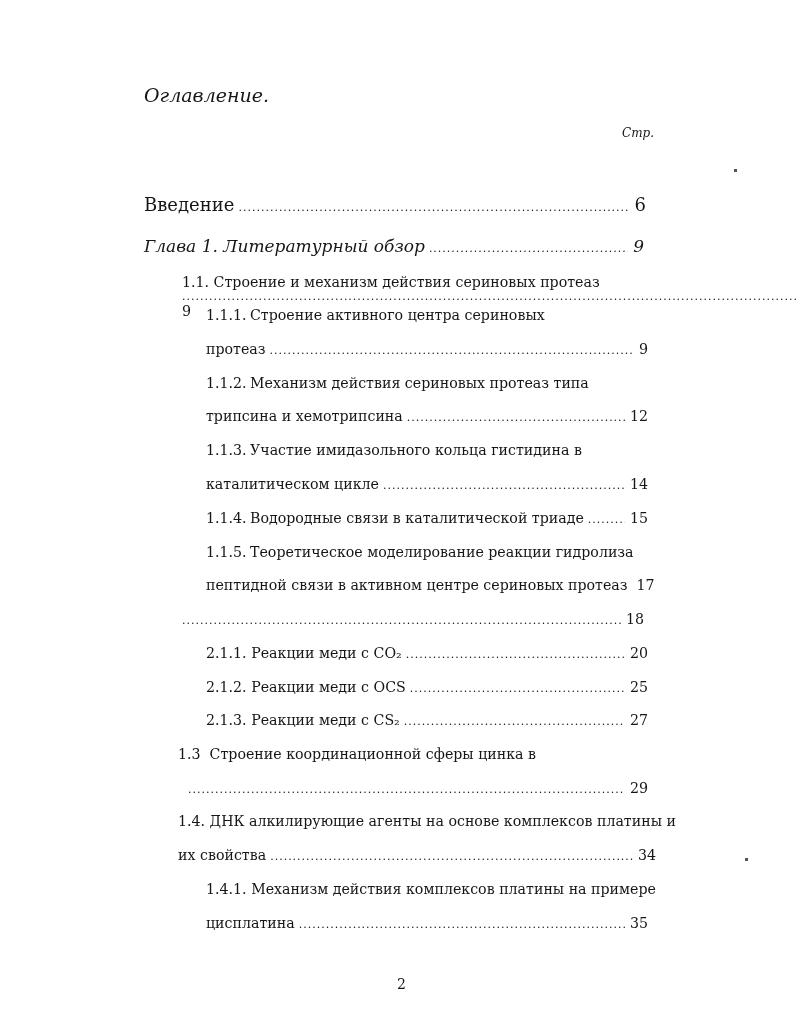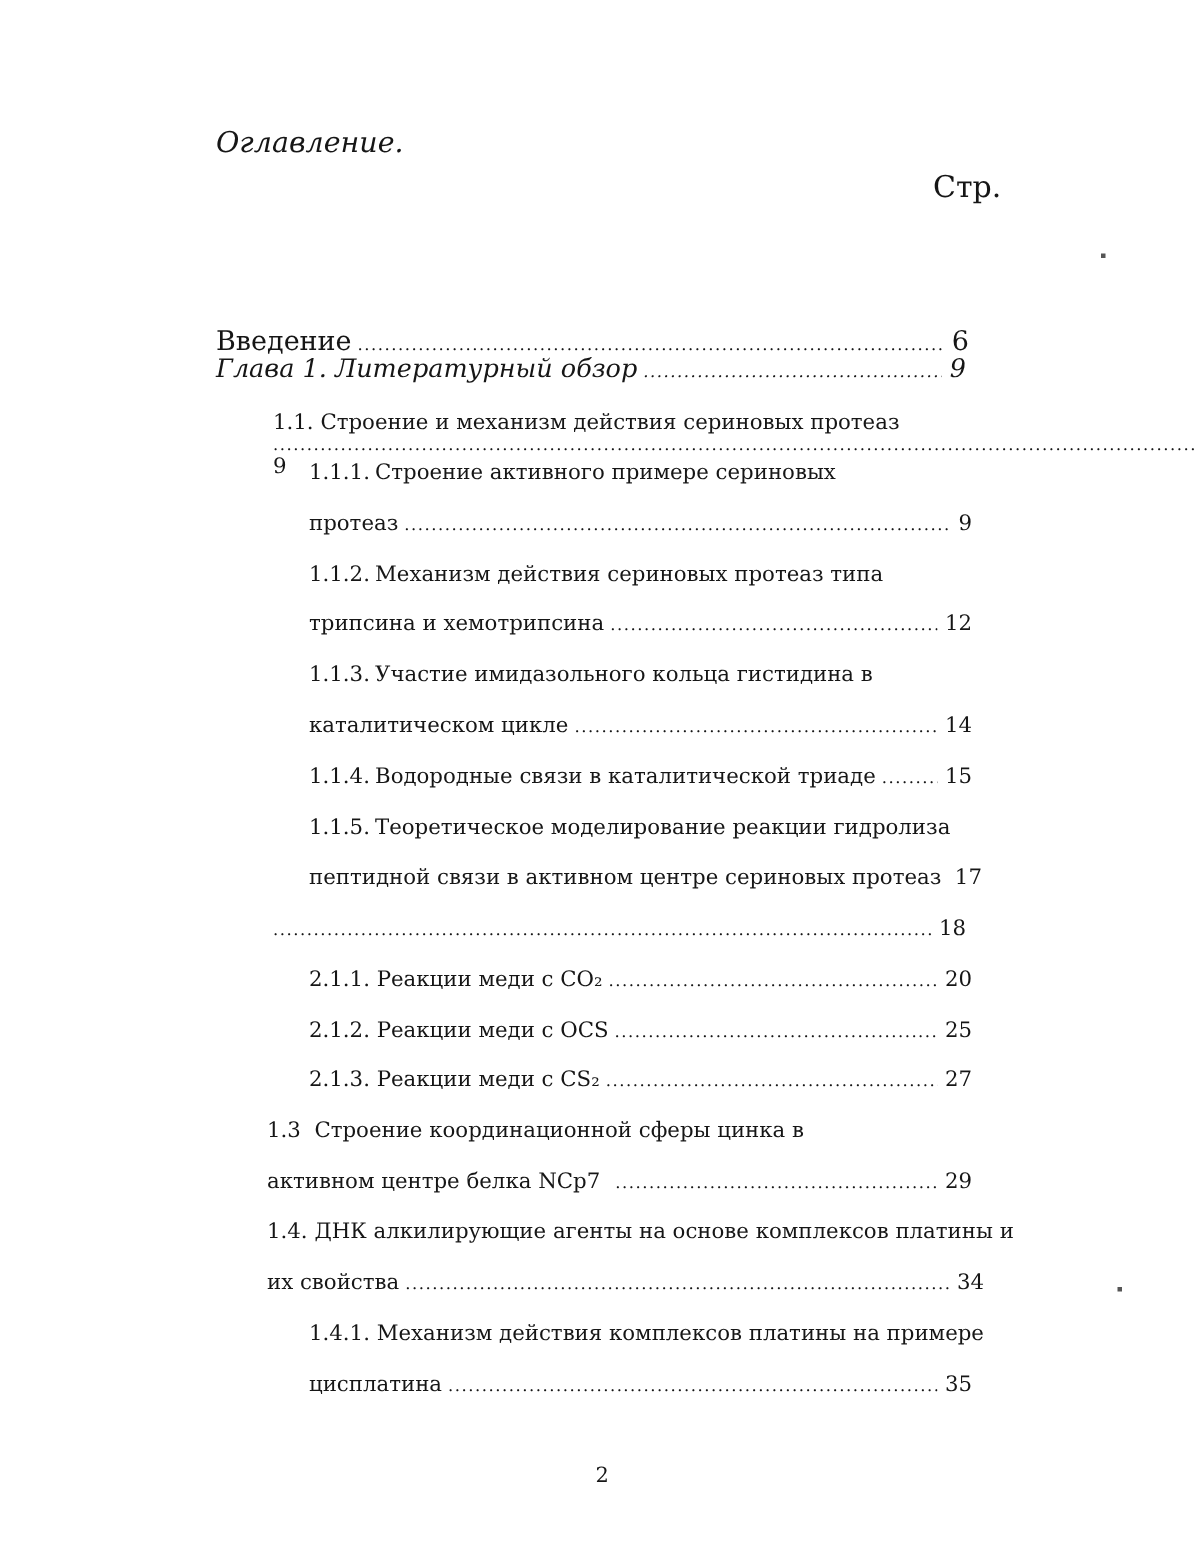--- a/index.html
+++ b/index.html
@@ -1,59 +1,59 @@
 <!DOCTYPE html>
 <html><head>
 <meta charset="utf-8">
 <style>
   html, body { margin: 0; padding: 0; background: #ffffff; }
   body { width: 796px; height: 1027px; position: relative; overflow: hidden;
          font-family: "DejaVu Serif", "Liberation Serif", serif; color: #161616; }
   .page { position: absolute; left: 0; top: 0; width: 796px; height: 1027px; }
   .toc-title { position: absolute; left: 144px; top: 84px; font-size: 19px; font-style: italic; }
-  .page-label { position: absolute; left: 622px; top: 112px; font-size: 20px; }
+  .page-label { position: absolute; left: 622px; top: 126px; font-size: 12px; font-style: italic; }
   .row { position: absolute; display: flex; align-items: baseline; white-space: nowrap; font-size: 14.2px; }
   .row .txt { flex: 0 0 auto; }
   .row .dots { flex: 1 1 auto; overflow: hidden; margin: 0 5px 0 4px; letter-spacing: 1px; font-size: 11px; }
   .row .dots::before { content: "....................................................................................................................................................................................................................................."; }
   .row .pg { flex: 0 0 auto; }
   .row.big { font-size: 18px; }
   .row.chapter { font-size: 17px; font-style: italic; }
   .num { display: inline-block; }
   .footer-num { position: absolute; left: 397px; top: 976px; font-size: 14px; }
   .speck { position: absolute; width: 3px; height: 3px; background: #555; }
 </style>
 </head>
 <body>
 
 <div class="page">
 
   <div class="toc-title">Оглавление.</div>
   <div class="page-label">Стр.</div>
 
-  <div class="row big" style="left:144px; top:194px; width:502px;margin-top:23px;">
+  <div class="row big" style="left:144px; top:194px; width:502px;">
     <span class="txt">Введение</span>
     <span class="dots"></span>
     <span class="pg">6</span>
   </div>
 
   <div class="row chapter" style="left:144px; top:236px; width:500px;">
     <span class="txt">Глава 1. Литературный обзор</span>
     <span class="dots"></span>
     <span class="pg">9</span>
   </div>
 
   <div class="row" style="left:178px; top:274px; width:466px;flex-direction:column;">
     <span class="txt"><span class="num">1.1.</span>&nbsp;<span>Строение и механизм действия сериновых протеаз</span></span>
     <span class="dots"></span>
     <span class="pg">9</span>
   </div>
 
   <div class="row nodots" style="left:206px; top:307px; width:440px;">
-    <span class="txt"><span class="num" style="width:44px">1.1.1.</span><span>Строение активного примере сериновых</span></span>
+    <span class="txt"><span class="num" style="width:44px">1.1.1.</span><span>Строение активного центра сериновых</span></span>
   </div>
   <div class="row" style="left:206px; top:341px; width:442px;">
     <span class="txt">протеаз</span>
     <span class="dots"></span>
     <span class="pg">9</span>
   </div>
 
   <div class="row nodots" style="left:206px; top:375px; width:440px;">
     <span class="txt"><span class="num" style="width:44px">1.1.2.</span><span>Механизм действия сериновых протеаз типа</span></span>
   </div>
@@ -107,21 +107,20 @@
   <div class="row" style="left:206px; top:712px; width:442px;">
     <span class="txt"><span class="num">2.1.3.</span>&nbsp;<span>Реакции меди с CS₂</span></span>
     <span class="dots"></span>
     <span class="pg">27</span>
   </div>
 
   <div class="row nodots" style="left:178px; top:746px; width:466px;">
     <span class="txt"><span class="num">1.3</span>&nbsp;&nbsp;<span>Строение координационной сферы цинка в</span></span>
   </div>
   <div class="row" style="left:178px; top:780px; width:470px;">
-    <span class="txt">активном центре белка NCp7</span>
     <span class="dots" style="margin-left:10px"></span>
     <span class="pg">29</span>
   </div>
 
   <div class="row nodots" style="left:178px; top:813px; width:476px;">
     <span class="txt"><span class="num">1.4.</span>&nbsp;<span>ДНК алкилирующие агенты на основе комплексов платины и</span></span>
   </div>
   <div class="row" style="left:178px; top:847px; width:478px;">
     <span class="txt">их свойства</span>
     <span class="dots"></span>

